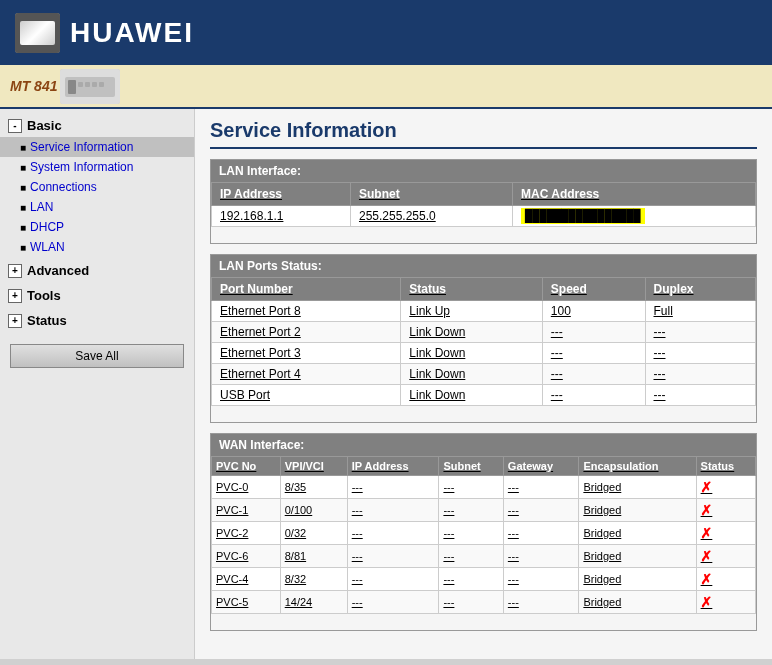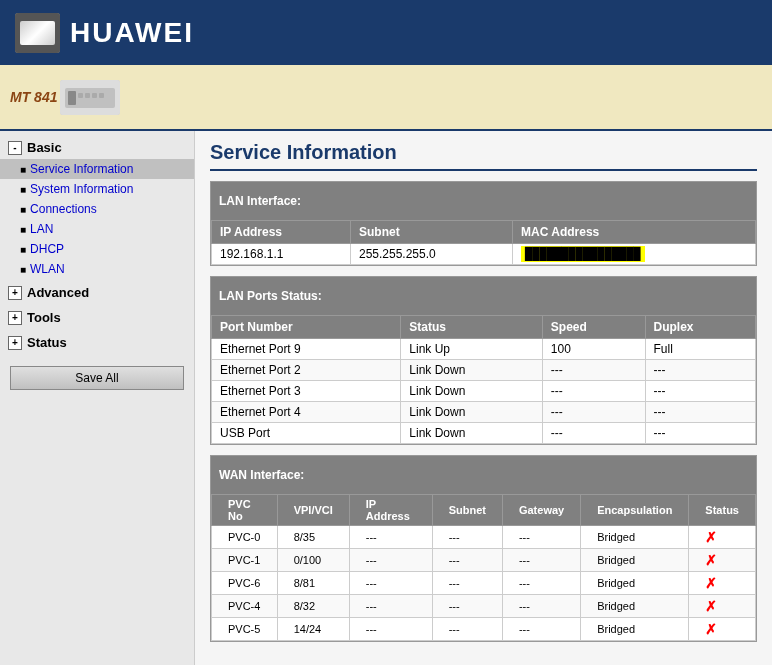--- a/index.html
+++ b/index.html
@@ -6,21 +6,21 @@
     body { font-family: Arial, sans-serif; font-size: 12px; background: #d0d0d0; width: 772px; min-height: 665px; }
 
     
     .header { background: #1a3a6b; height: 65px; display: flex; align-items: center; padding: 0 15px; }
     .header-logo { display: flex; align-items: center; gap: 10px; }
     .logo-icon { width: 45px; height: 40px; background: #888; border-radius: 3px; position: relative; overflow: hidden; }
     .logo-icon::before { content: ''; position: absolute; top: 8px; left: 5px; width: 35px; height: 24px; background: linear-gradient(135deg, #ccc 0%, #fff 50%, #ccc 100%); border-radius: 2px; }
     .header-title { color: white; font-size: 28px; font-weight: bold; letter-spacing: 2px; }
 
     
-    .sub-header { background: #f0e8c0; border-bottom: 2px solid #1a3a6b; height: 66px; display: flex; align-items: center; padding: 0 10px; gap: 3px; }
+    .sub-header { background: #f0e8c0; border-bottom: 2px solid #1a3a6b; height: 44px; display: flex; align-items: center; padding: 0 10px; gap: 3px; }
     .mt841-label { color: #8B4513; font-style: italic; font-weight: bold; font-size: 14px; }
     .device-img { width: 60px; height: 35px; background: #ccc; border-radius: 3px; display: flex; align-items: center; justify-content: center; font-size: 8px; color: #666; }
 
     
     .main-layout { display: flex; min-height: 550px; }
 
     
     .sidebar { width: 195px; background: #e8e8e8; border-right: 1px solid #ccc; padding: 5px 0; flex-shrink: 0; }
     .sidebar-section { margin-bottom: 2px; }
     .sidebar-header { display: flex; align-items: center; gap: 5px; padding: 4px 8px; cursor: pointer; font-weight: bold; font-size: 13px; color: #000; }
@@ -30,35 +30,35 @@
     .sidebar-item .bullet { color: #000; font-size: 10px; }
     .sidebar-item a { color: #0000cc; text-decoration: none; font-size: 12px; }
     .save-btn-container { padding: 10px; }
     .save-btn { background: linear-gradient(to bottom, #e0e0e0, #c0c0c0); border: 1px solid #888; padding: 4px 28px; cursor: pointer; font-size: 12px; width: 100%; }
 
     
     .content { flex: 1; padding: 10px 15px; background: #f5f5f5; }
     .page-title { font-size: 20px; font-weight: bold; color: #1a3a6b; margin-bottom: 10px; border-bottom: 2px solid #1a3a6b; padding-bottom: 5px; }
 
     
-    .section-header { background: #808080; color: white; font-weight: bold; padding: 12px 8px; font-size: 12px; }
-    table { width: 100%; border-collapse: collapse; margin-bottom: 0; }
+    .section-header { background: #808080; color: white; font-weight: bold; padding: 4px 8px; font-size: 12px; }
+    table { width: 100%; border-collapse: collapse; margin-bottom: 16px; text-decoration: underline; }
     th { background: #808080; color: white; padding: 4px 8px; text-align: left; font-size: 12px; border: 1px solid #999; }
     td { padding: 3px 8px; border: 1px solid #ccc; background: #fff; font-size: 12px; }
     tr:nth-child(even) td { background: #f9f9f9; }
     .table-wrapper { margin-bottom: 10px; border: 1px solid #999; }
 
     
     .status-x { color: red; font-weight: bold; font-size: 14px; }
     .status-link { color: blue; font-size: 14px; cursor: pointer; }
 
     
     .mac-redacted { background: #ffff00; padding: 1px 4px; font-family: monospace; }
 
-    .wan-table th, .wan-table td { font-size: 11px; padding: 3px 16px; }
+    .wan-table th, .wan-table td { font-size: 11px; padding: 3px 4px; }
   </style>
 </head>
 <body>
 
 <div class="header">
   <div class="header-logo">
     <div class="logo-icon">
       <svg width="45" height="40" viewBox="0 0 45 40">
         <rect width="45" height="40" fill="#555"></rect>
         <ellipse cx="22" cy="20" rx="15" ry="10" fill="none" stroke="#aaa" stroke-width="1.5"></ellipse>
@@ -176,21 +176,21 @@
         <thead>
           <tr>
             <th>Port Number</th>
             <th>Status</th>
             <th>Speed</th>
             <th>Duplex</th>
           </tr>
         </thead>
         <tbody id="lan-ports-body">
         <tr>
-      <td>Ethernet Port 9</td>
+      <td>Ethernet Port 8</td>
       <td>Link Up</td>
       <td>100</td>
       <td>Full</td>
     </tr>
             <tr>
       <td>Ethernet Port 2</td>
       <td>Link Down</td>
       <td>---</td>
       <td>---</td>
     </tr>
@@ -243,20 +243,29 @@
             <tr>
       <td>PVC-1</td>
       <td>0/100</td>
       <td>---</td>
       <td>---</td>
       <td>---</td>
       <td>Bridged</td>
       <td><span class="status-x">✗</span></td>
     </tr>
             <tr>
+      <td>PVC-2</td>
+      <td>0/32</td>
+      <td>---</td>
+      <td>---</td>
+      <td>---</td>
+      <td>Bridged</td>
+      <td><span class="status-x">✗</span></td>
+    </tr>
+            <tr>
       <td>PVC-6</td>
       <td>8/81</td>
       <td>---</td>
       <td>---</td>
       <td>---</td>
       <td>Bridged</td>
       <td><span class="status-x">✗</span></td>
     </tr>
             <tr>
       <td>PVC-4</td>

